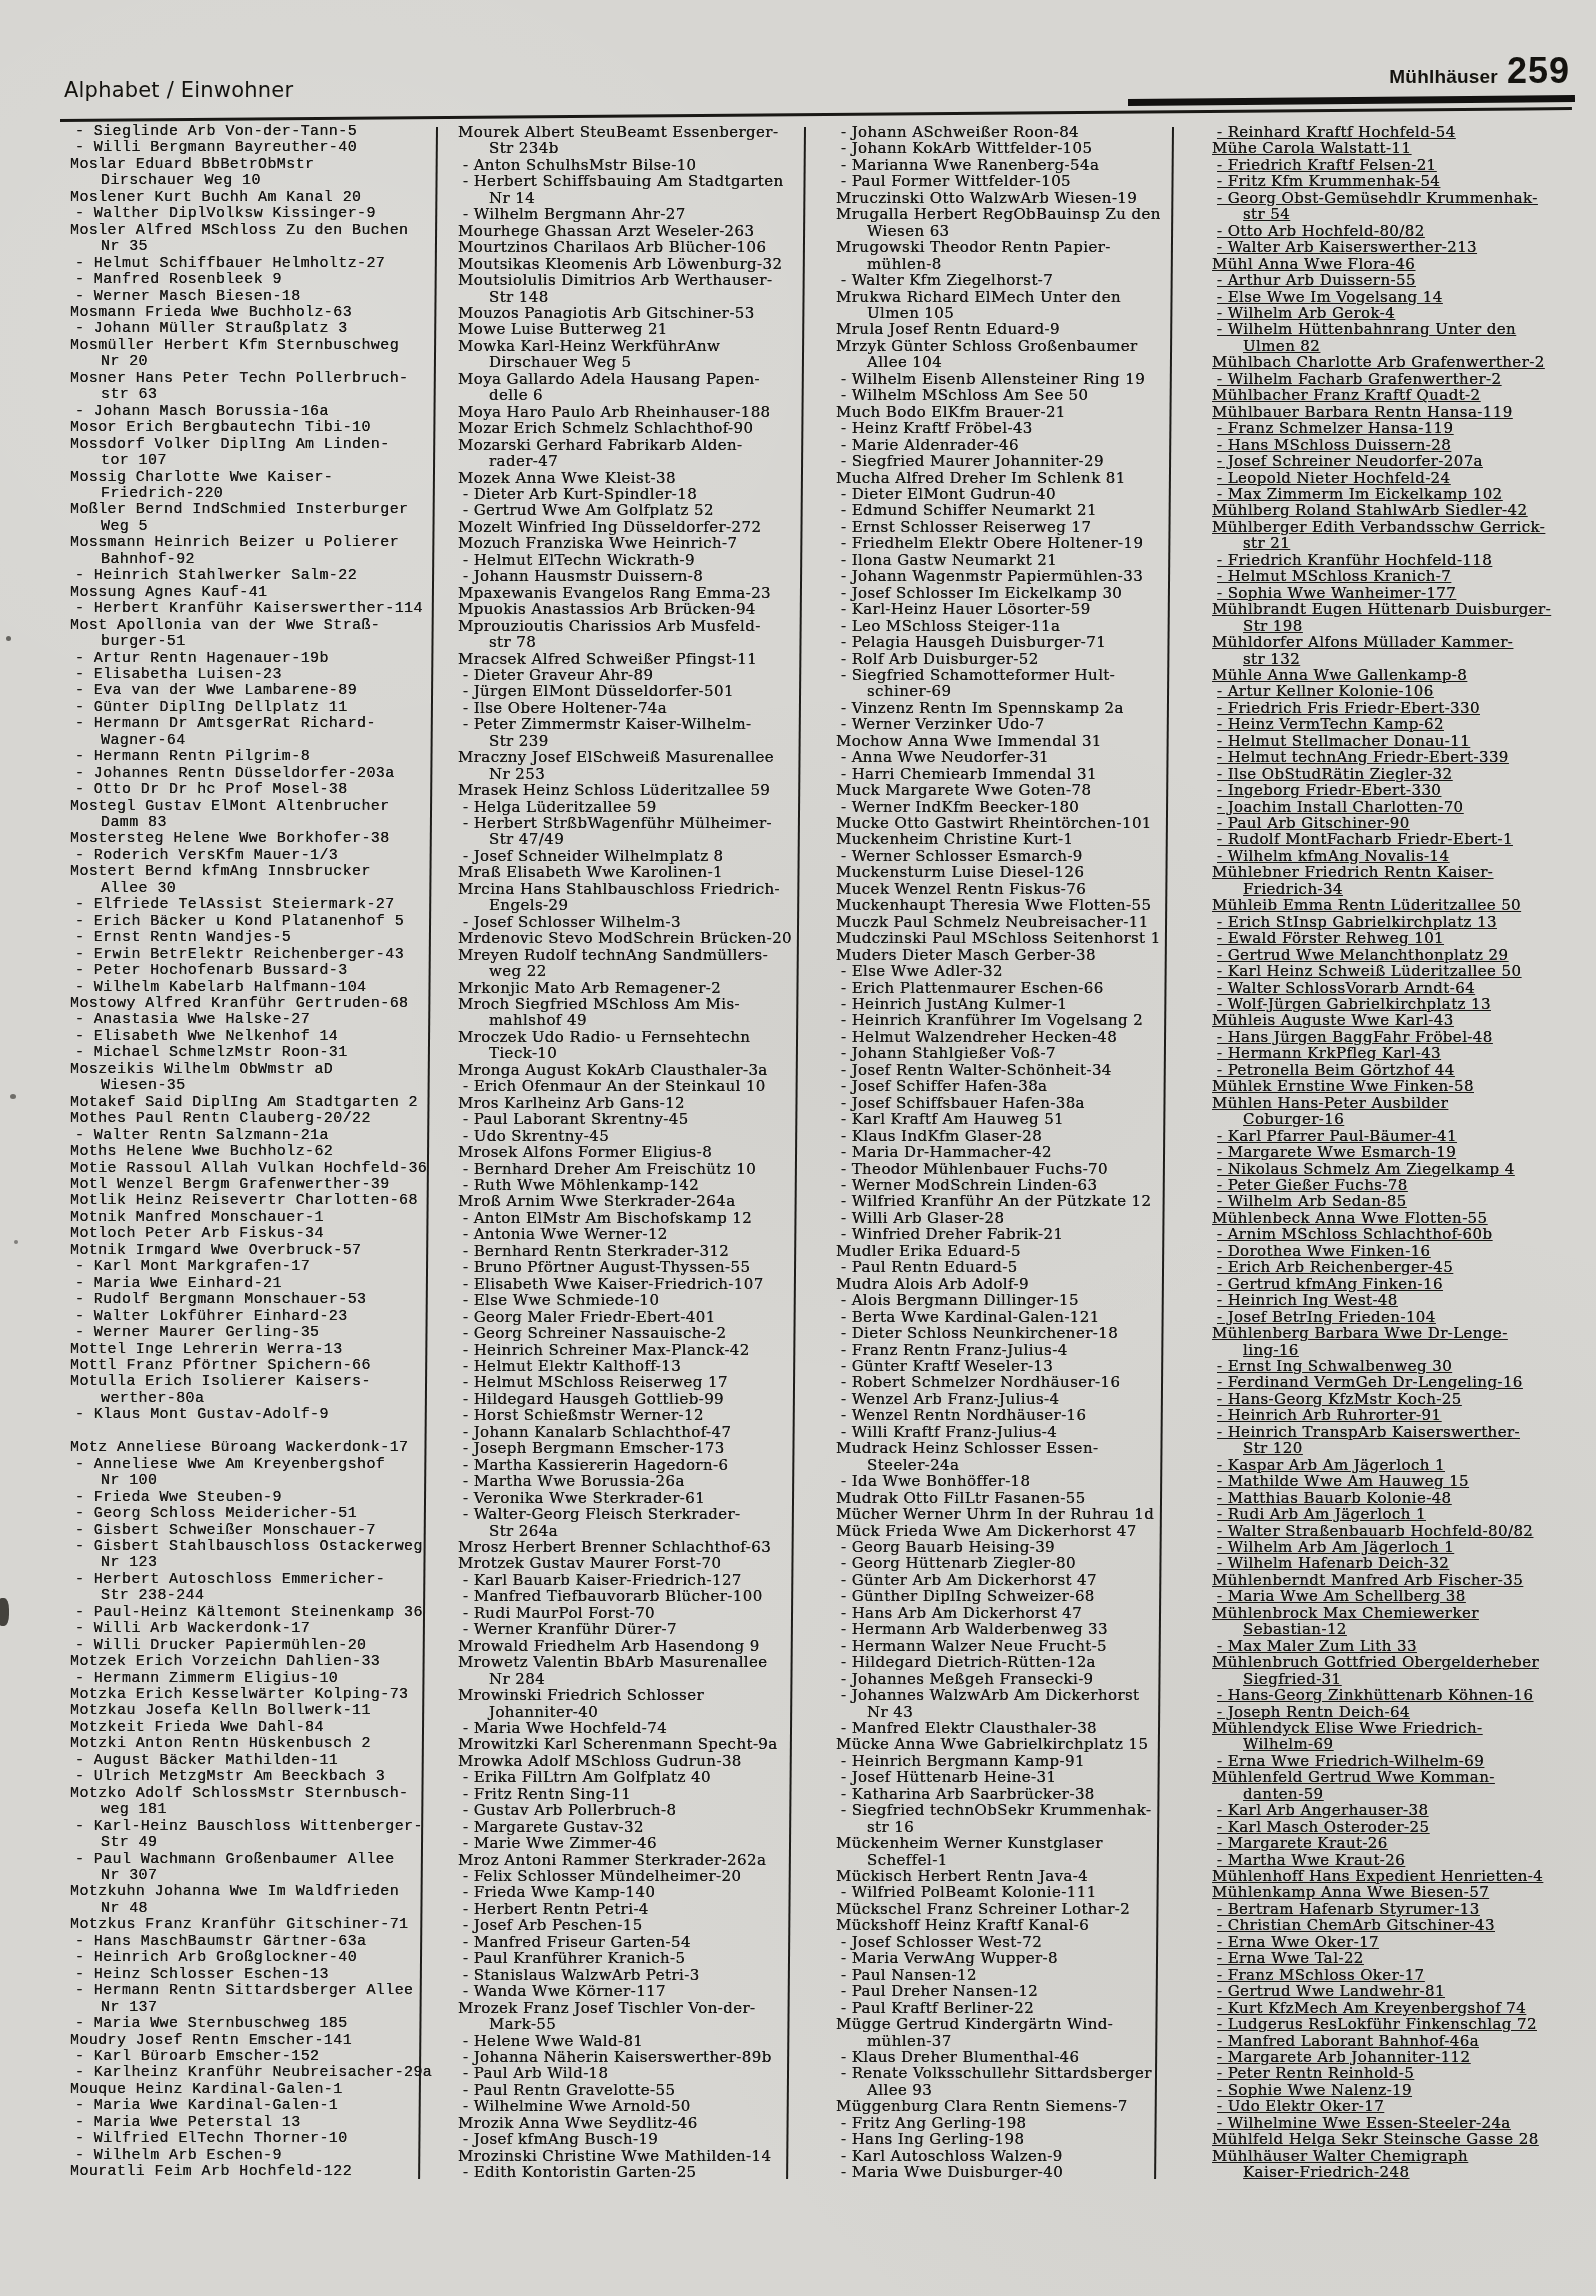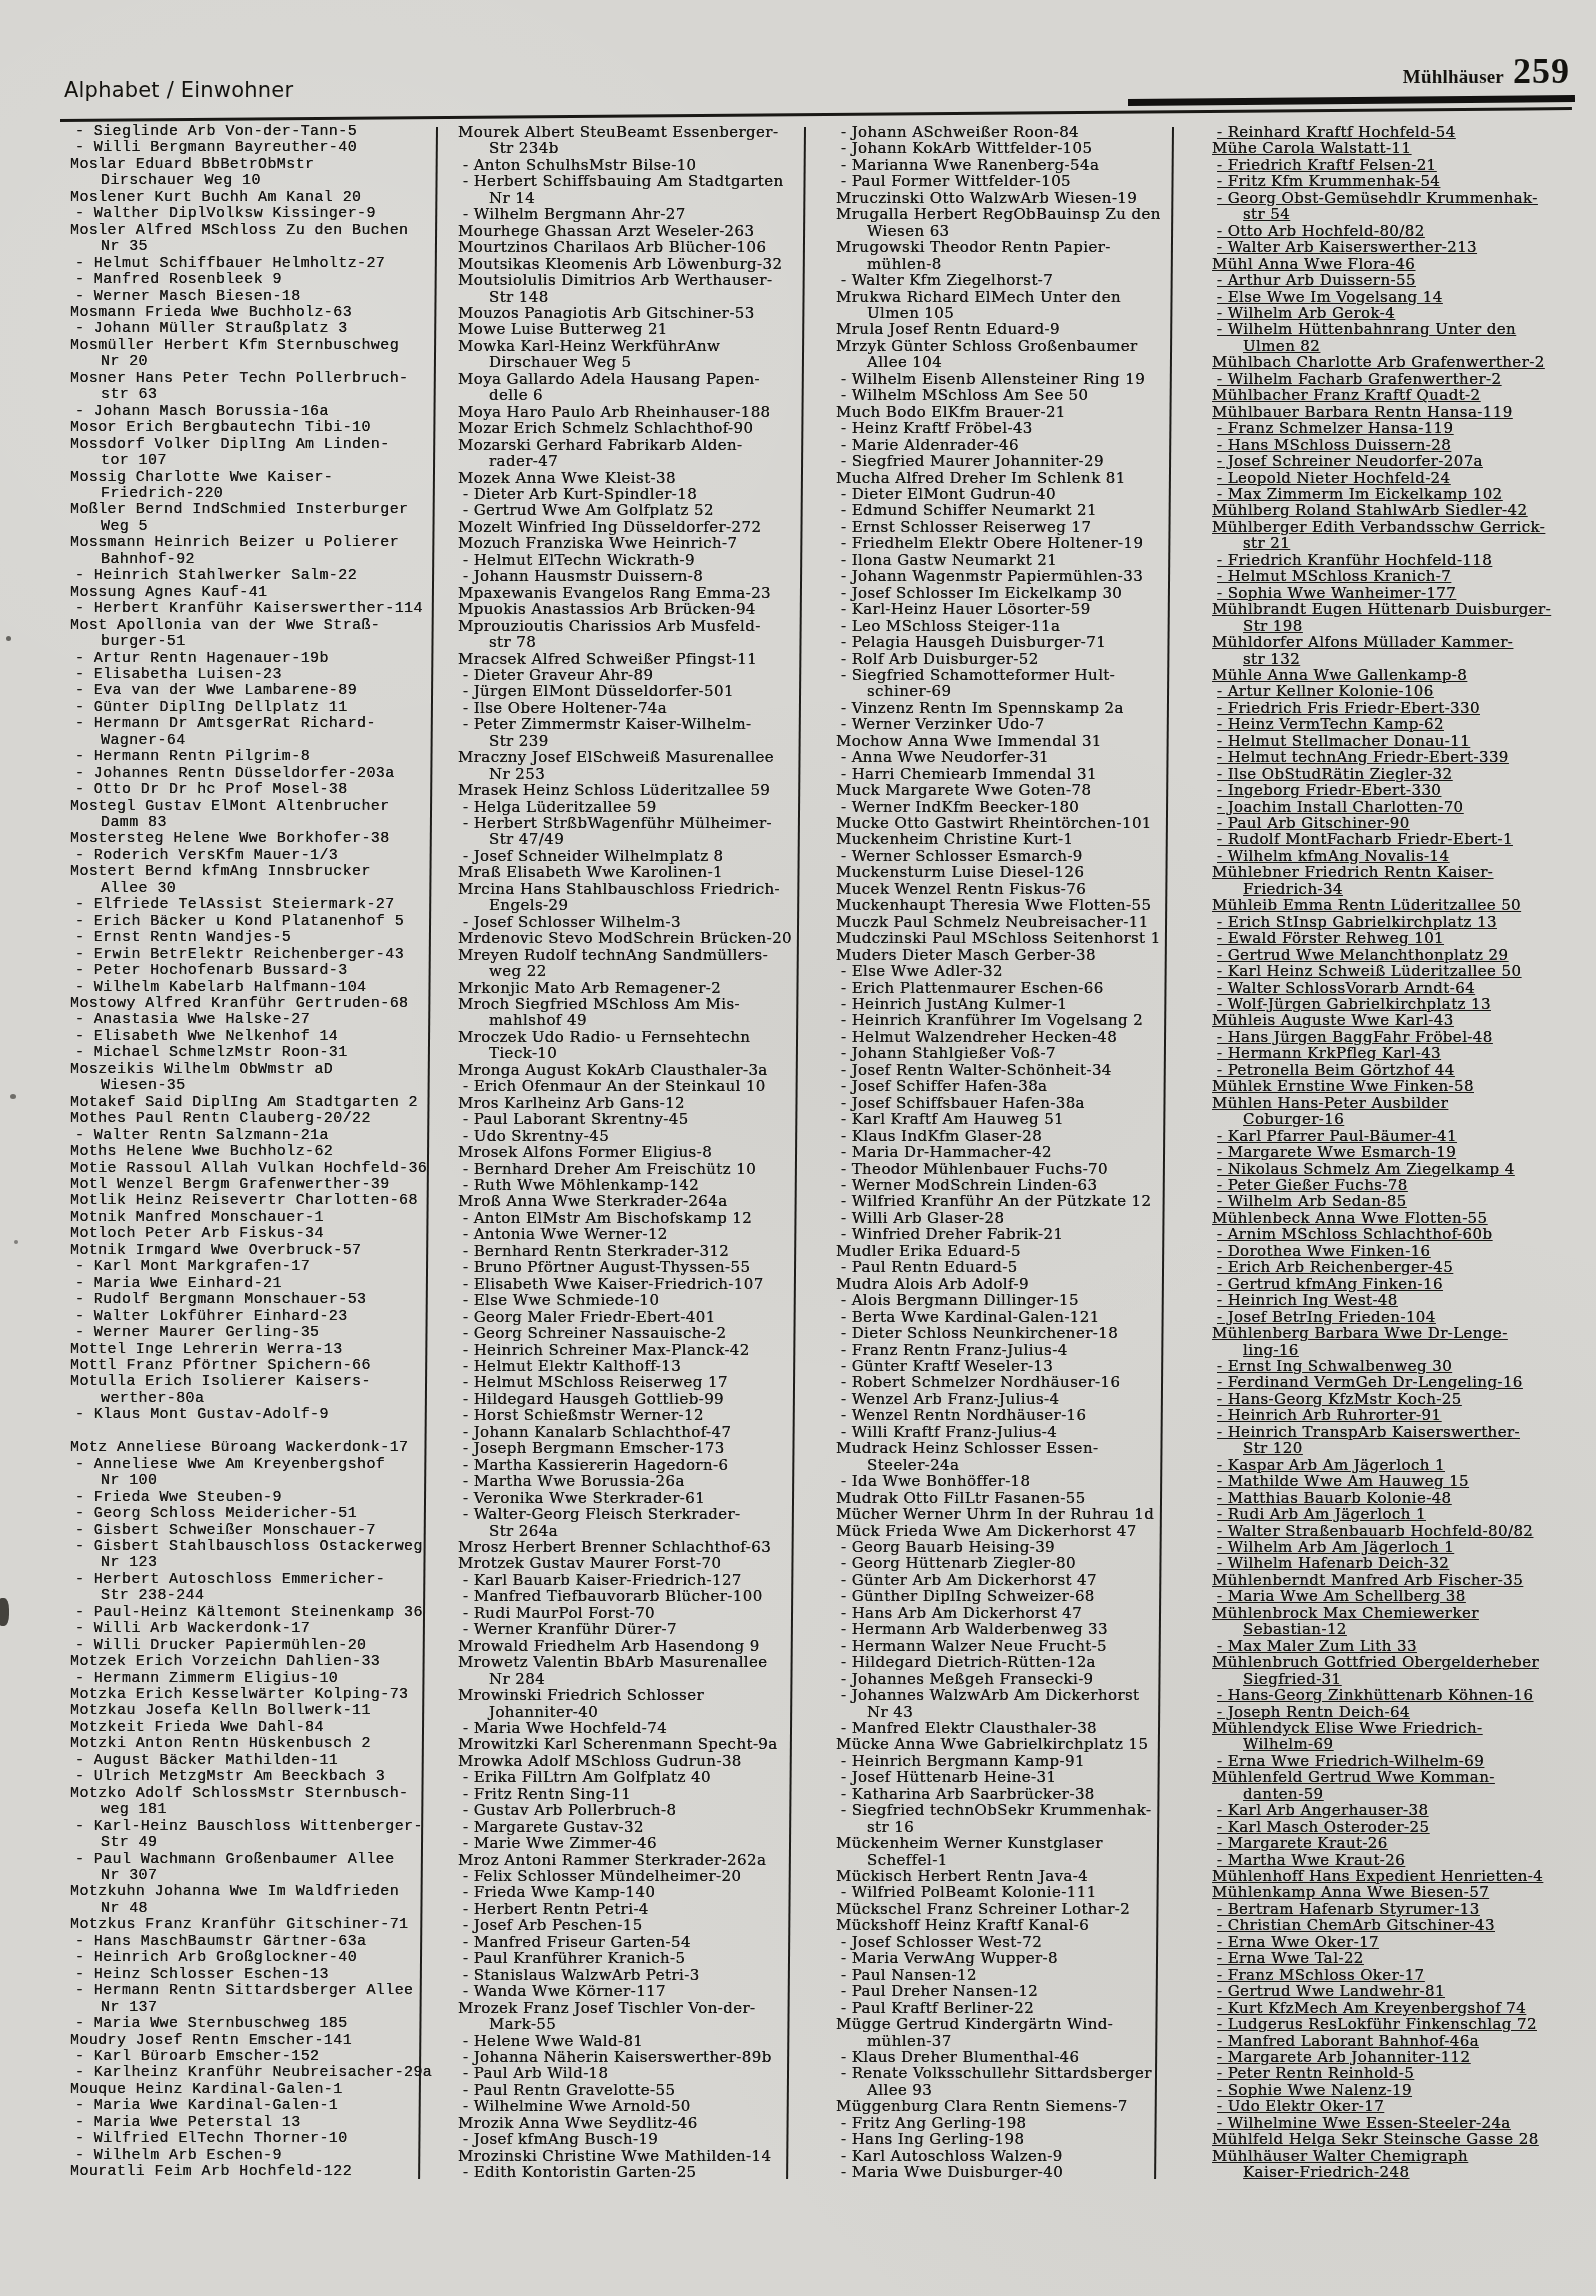--- a/index.html
+++ b/index.html
@@ -13,21 +13,21 @@
     font-family:"DejaVu Serif", serif;
     color:#171614;
   }
   .hdr-left{
     position:absolute;left:64px;top:78px;
     font-family:"DejaVu Sans", sans-serif;font-weight:normal;font-size:21px;letter-spacing:0.2px;
     color:#14130f;
   }
   .hdr-right{
     position:absolute;right:26px;top:50px;display:flex;align-items:baseline;
-    font-family:Liberation Serif, serif;font-weight:bold;color:#14130f;
+    font-family:Liberation Sans, sans-serif;font-weight:bold;color:#14130f;
   }
   .hdr-right .label{font-size:19px;letter-spacing:0.2px;}
   .hdr-right .pagenum{font-size:36px;margin-left:9px;letter-spacing:1px;}
   .rule-main{
     position:absolute;left:60px;top:119px;width:1512px;height:2.5px;background:#191815;
     transform:rotate(-0.45deg);transform-origin:left center;
   }
   .rule-heavy{
     position:absolute;left:1128px;top:99px;width:447px;height:7px;background:#121110;
     transform:rotate(-0.5deg);transform-origin:left center;
@@ -256,21 +256,21 @@
     <div class="line main">Mroczek Udo Radio- u Fernsehtechn</div>
     <div class="line cont">  Tieck-10</div>
     <div class="line main">Mronga August KokArb Clausthaler-3a</div>
     <div class="line sub">- Erich Ofenmaur An der Steinkaul 10</div>
     <div class="line main">Mros Karlheinz Arb Gans-12</div>
     <div class="line sub">- Paul Laborant Skrentny-45</div>
     <div class="line sub">- Udo Skrentny-45</div>
     <div class="line main">Mrosek Alfons Former Eligius-8</div>
     <div class="line sub">- Bernhard Dreher Am Freischütz 10</div>
     <div class="line sub">- Ruth Wwe Möhlenkamp-142</div>
-    <div class="line main">Mroß Anna Wwe Sterkrader-264a</div>
+    <div class="line main">Mroß Arnim Wwe Sterkrader-264a</div>
     <div class="line sub">- Anton ElMstr Am Bischofskamp 12</div>
     <div class="line sub">- Antonia Wwe Werner-12</div>
     <div class="line sub">- Bernhard Rentn Sterkrader-312</div>
     <div class="line sub">- Bruno Pförtner August-Thyssen-55</div>
     <div class="line sub">- Elisabeth Wwe Kaiser-Friedrich-107</div>
     <div class="line sub">- Else Wwe Schmiede-10</div>
     <div class="line sub">- Georg Maler Friedr-Ebert-401</div>
     <div class="line sub">- Georg Schreiner Nassauische-2</div>
     <div class="line sub">- Heinrich Schreiner Max-Planck-42</div>
     <div class="line sub">- Helmut Elektr Kalthoff-13</div>

